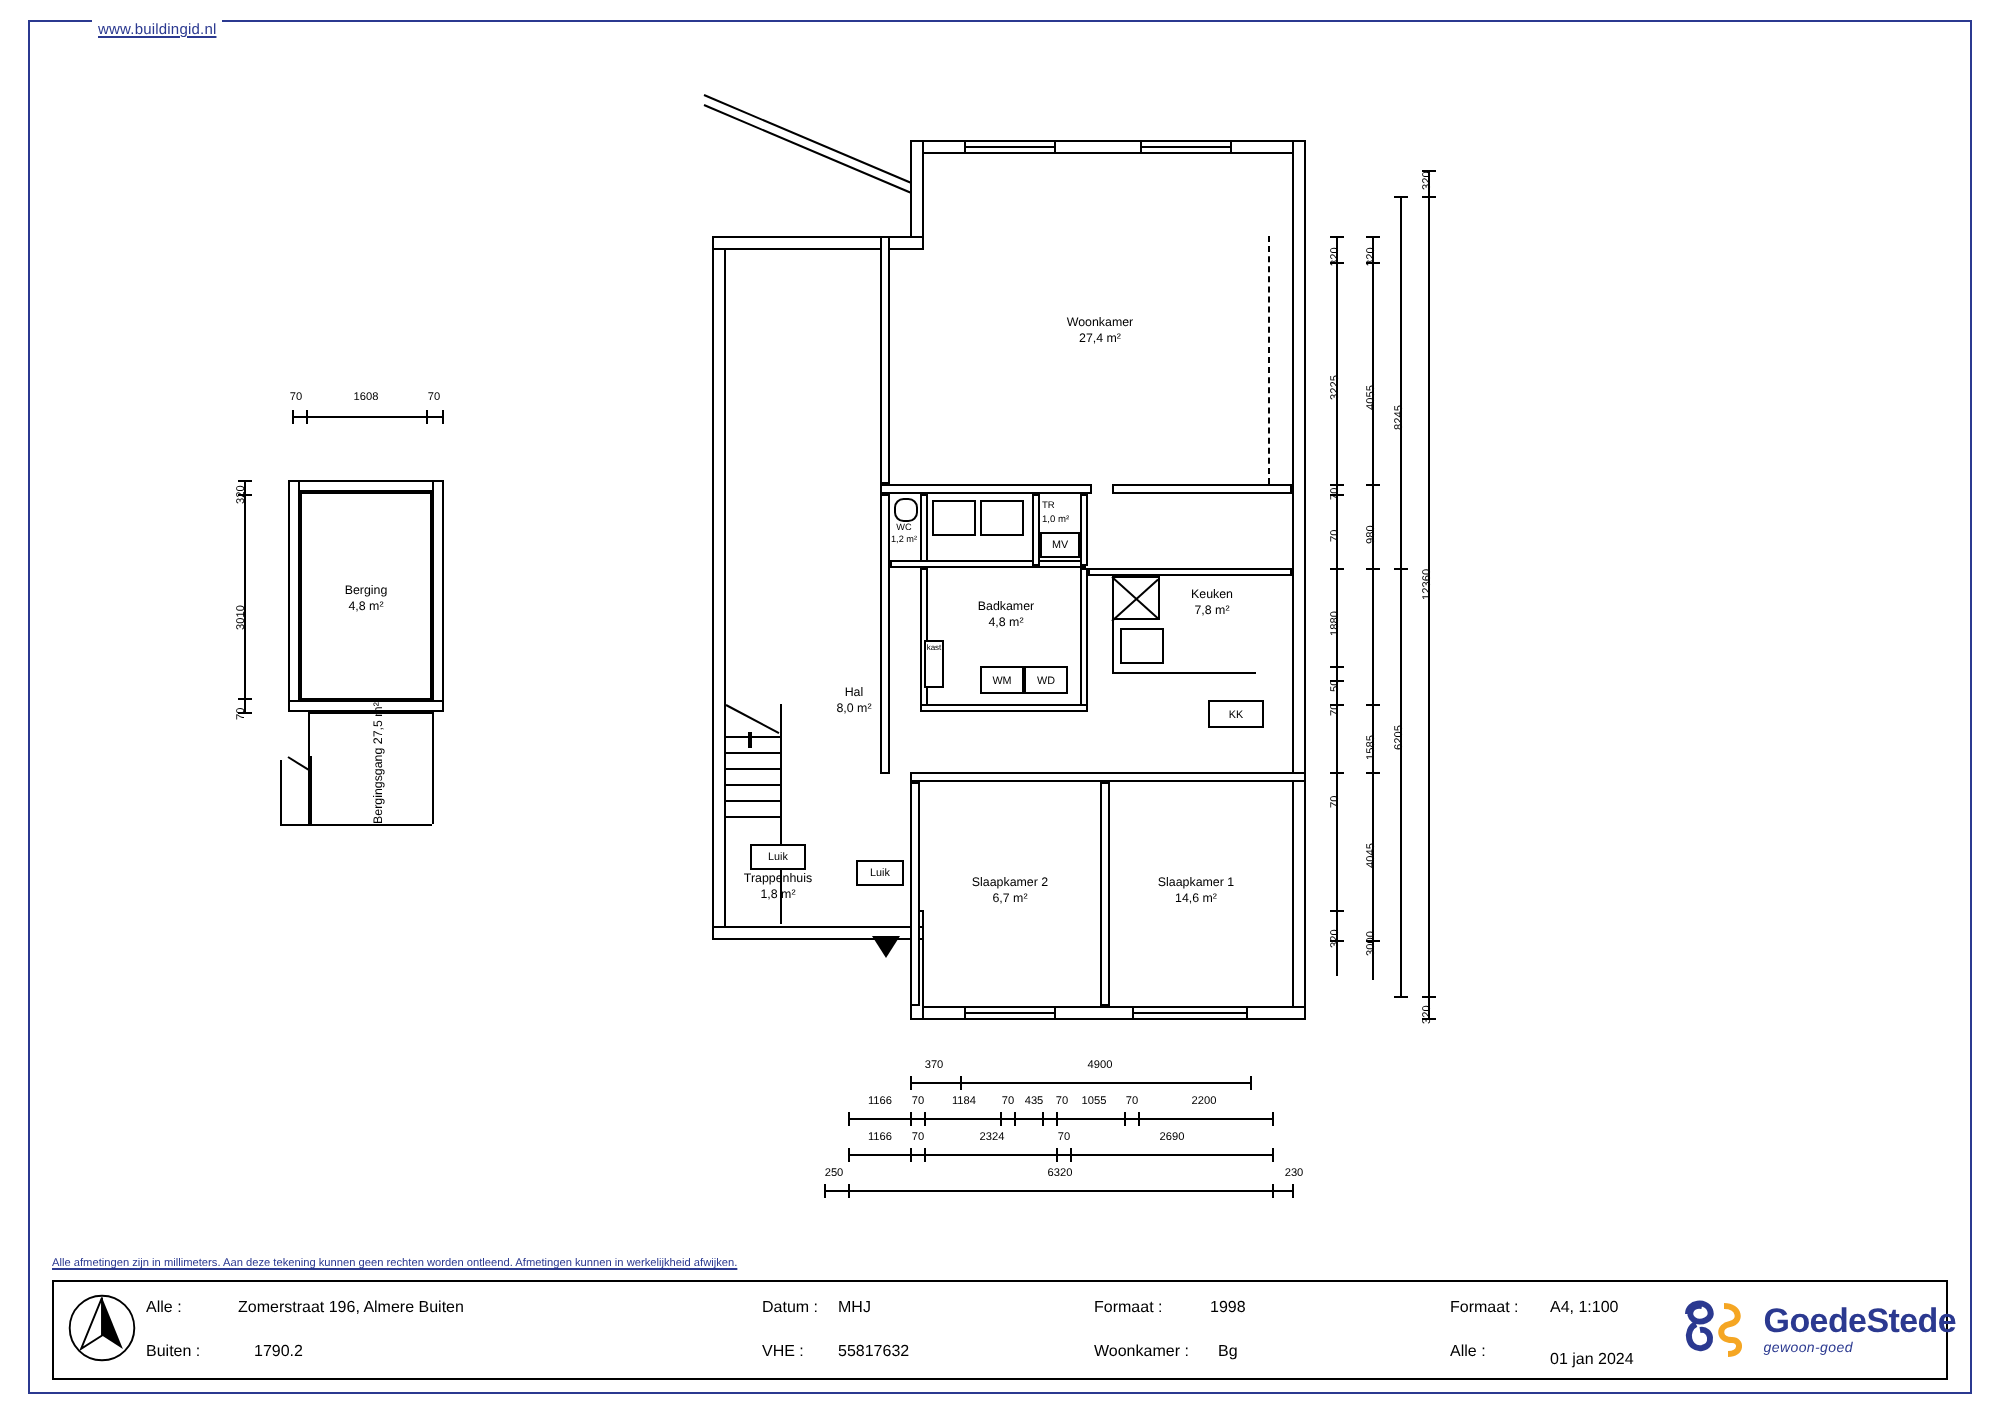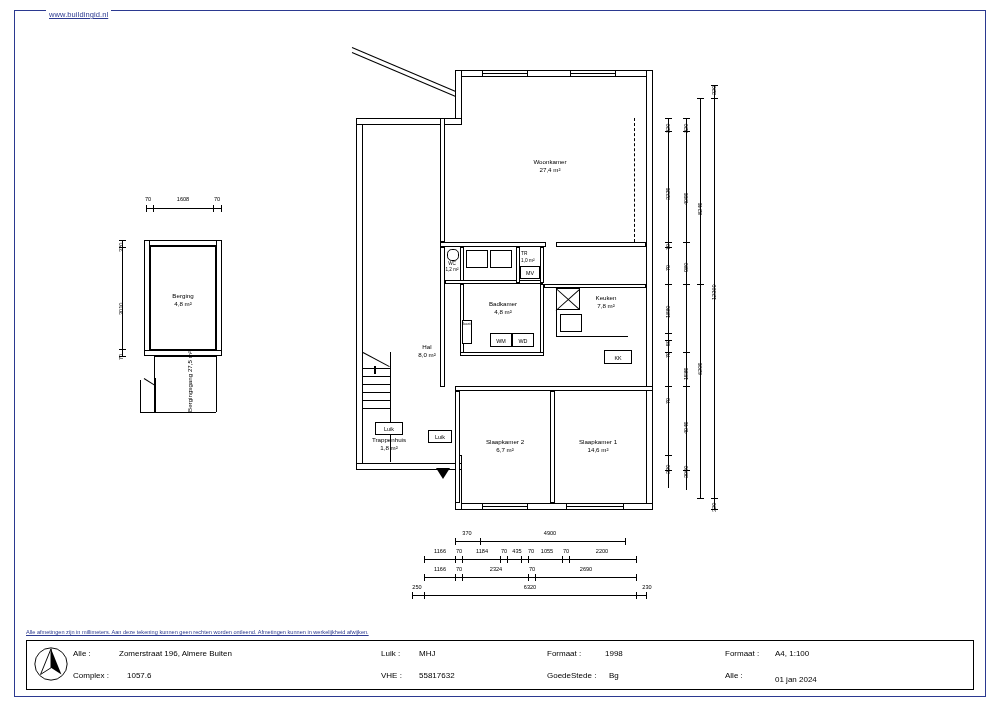--- a/index.html
+++ b/index.html
@@ -359,39 +359,50 @@
     <div class="dim vert" style="left:711px;top:300px;transform:rotate(-90deg);transform-origin:0 0;">12360</div>
     <div class="dim vert" style="left:711px;top:95px;transform:rotate(-90deg);transform-origin:0 0;">320</div>
     <div class="dim vert" style="left:711px;top:512px;transform:rotate(-90deg);transform-origin:0 0;">320</div>
   </div>
 
   <div class="disclaimer">Alle afmetingen zijn in millimeters. Aan deze tekening kunnen geen rechten worden ontleend. Afmetingen kunnen in werkelijkheid afwijken.</div>
 
   <div class="footer">
     <div class="cell" style="left:46px;top:8px;">Alle :</div>
     <div class="cell" style="left:92px;top:8px;">Zomerstraat 196, Almere Buiten</div>
-    <div class="cell" style="left:46px;top:30px;">Complex :</div>
-    <div class="cell" style="left:100px;top:30px;">1057.6</div>
-
-    <div class="cell" style="left:354px;top:8px;">Luik :</div>
+    <div class="cell" style="left:46px;top:30px;">Buiten :</div>
+    <div class="cell" style="left:100px;top:30px;">1790.2</div>
+
+    <div class="cell" style="left:354px;top:8px;">Datum :</div>
     <div class="cell" style="left:392px;top:8px;">MHJ</div>
     <div class="cell" style="left:354px;top:30px;">VHE :</div>
     <div class="cell" style="left:392px;top:30px;">55817632</div>
 
     <div class="cell" style="left:520px;top:8px;">Formaat :</div>
     <div class="cell" style="left:578px;top:8px;">1998</div>
-    <div class="cell" style="left:520px;top:30px;">GoedeStede :</div>
+    <div class="cell" style="left:520px;top:30px;">Woonkamer :</div>
     <div class="cell" style="left:582px;top:30px;">Bg</div>
 
     <div class="cell" style="left:698px;top:8px;">Formaat :</div>
     <div class="cell" style="left:748px;top:8px;">A4, 1:100</div>
     <div class="cell" style="left:698px;top:30px;">Alle :</div>
     <div class="cell" style="left:748px;top:34px;">01 jan 2024</div>
   </div>
 
   <svg class="compass" viewBox="0 0 40 40">
     <circle cx="20" cy="20" r="17" fill="#fff" stroke="#000" stroke-width="1"></circle>
     <path d="M20 4 L31 31 L20 24 Z" fill="#000"></path>
     <path d="M20 4 L9 31 L20 24 Z" fill="#fff" stroke="#000" stroke-width="1"></path>
   </svg>
 
+  <div class="logo-wrap">
+    <svg width="38" height="34" viewBox="0 0 38 34">
+      <path d="M6 9 C6 3, 15 2, 17 7 C19 12, 12 14, 9 12 C5 9, 8 4, 13 5" fill="none" stroke="#2b3990" stroke-width="3"></path>
+      <path d="M24 5 C32 5, 33 13, 27 14 C21 15, 21 22, 28 22 C33 22, 33 29, 26 29" fill="none" stroke="#f5a623" stroke-width="3"></path>
+      <path d="M10 14 C4 17, 6 27, 13 26 C19 25, 18 16, 12 17" fill="none" stroke="#2b3990" stroke-width="3"></path>
+    </svg>
+    <div class="logo-text">
+      <div class="logo-main">GoedeStede</div>
+      <div class="logo-sub">gewoon-goed</div>
+    </div>
+  </div>
 
 </div>
 
 </body></html>

